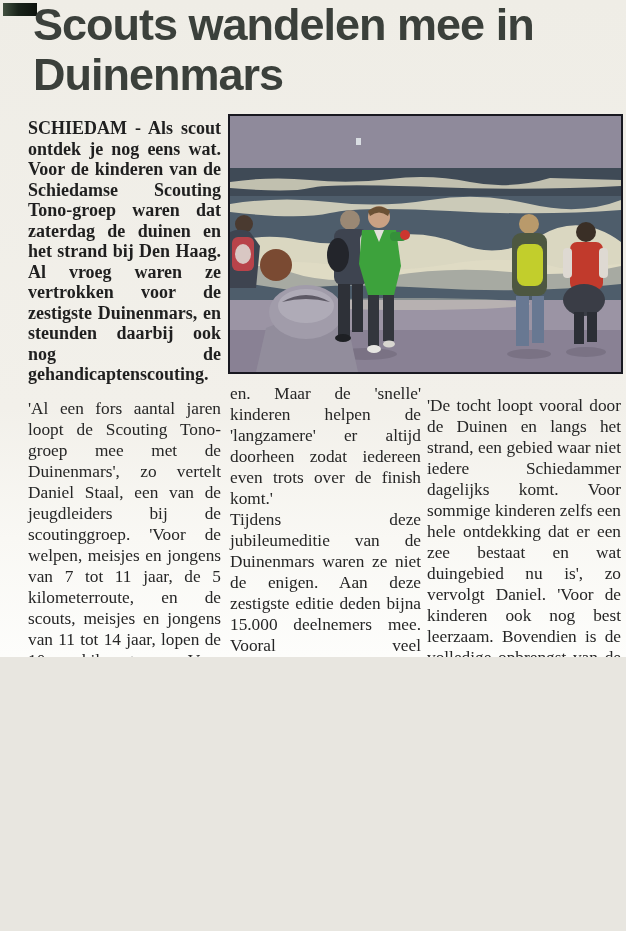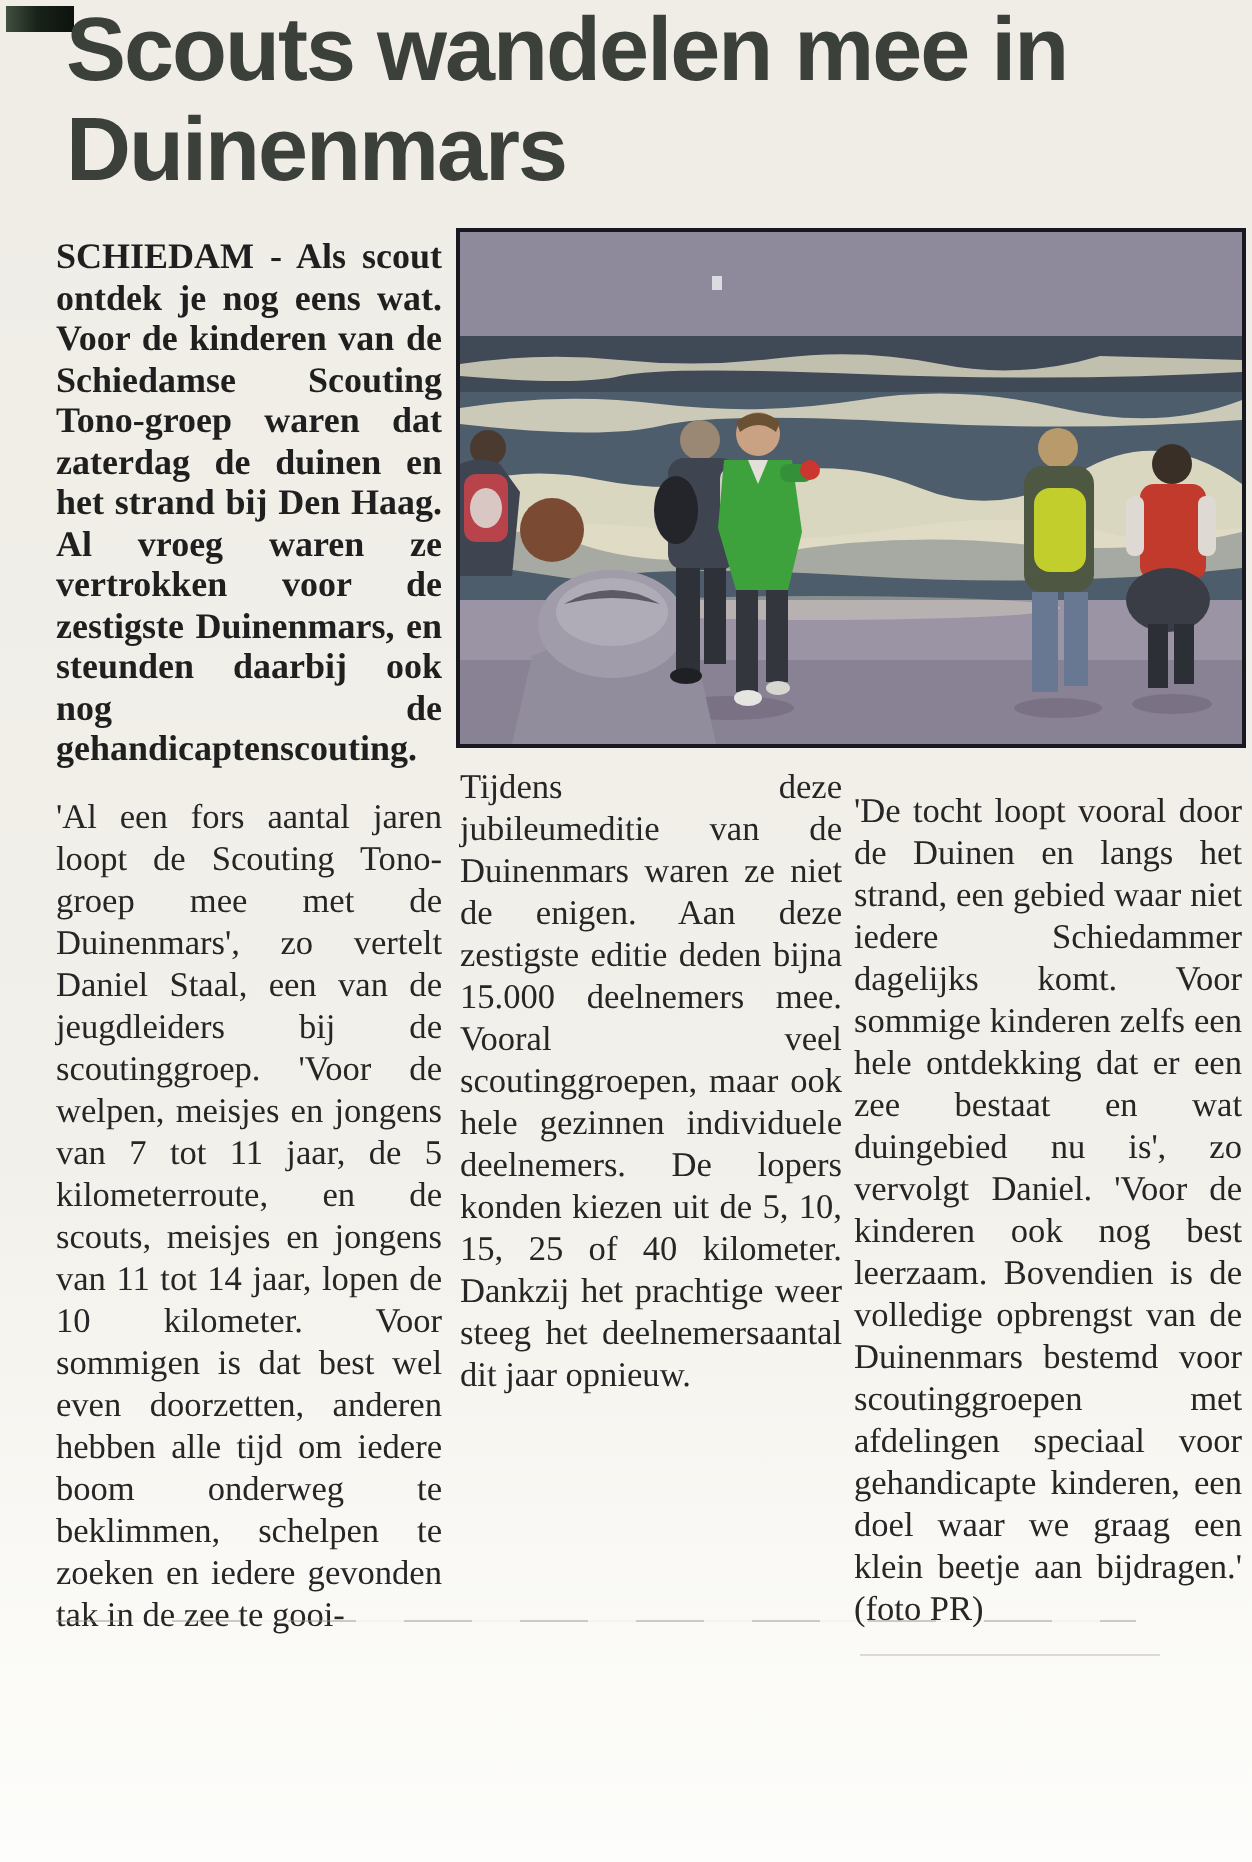--- a/index.html
+++ b/index.html
@@ -4,21 +4,21 @@
 <style>
   :root{
     --paper:#f1efe9;
     --ink:#262626;
     --headline-ink:#3b403b;
   }
   html,body{margin:0;padding:0;}
   body{background:#e8e6e0;}
   .page{
     position:relative;
-    width:626px;height:931px;
+    width:626px;height:657px;
     margin:0 auto;
     background:linear-gradient(180deg,#efede6 0%,#f2f0ea 62%,#f9f8f4 82%,#fdfdfb 100%);
     overflow:hidden;
     font-family:"Liberation Serif", serif;
     color:var(--ink);
   }
   .scan-mark{
     position:absolute;left:3px;top:3px;width:34px;height:13px;
     background:linear-gradient(90deg,#41503f 0%,#19231a 45%,#0d120d 100%);
   }
@@ -150,20 +150,21 @@
         <rect x="333" y="132" width="9" height="30" rx="4" fill="#ded9d2"></rect>
         <rect x="369" y="132" width="9" height="30" rx="4" fill="#ded9d2"></rect>
         <ellipse cx="354" cy="184" rx="21" ry="16" fill="#3a3d46"></ellipse>
         <rect x="344" y="196" width="10" height="32" fill="#2c2f36"></rect>
         <rect x="357" y="196" width="10" height="30" fill="#2c2f36"></rect>
       </g>
     </svg>
   </figure>
 
   <div class="col col-mid">
+    <p class="bodytext">en. Maar de 'snelle' kinderen helpen de 'langzamere' er altijd doorheen zodat iedereen even trots over de finish komt.'</p>
     <p class="bodytext">Tijdens deze jubileumeditie van de Duinenmars waren ze niet de enigen. Aan deze zestigste editie deden bijna 15.000 deelnemers mee. Vooral veel scoutinggroepen, maar ook hele gezinnen individuele deelnemers. De lopers konden kiezen uit de 5, 10, 15, 25 of 40 kilometer. Dankzij het prachtige weer steeg het deelnemersaantal dit jaar opnieuw.</p>
   </div>
 
   <div class="col col-right">
     <p class="bodytext">'De tocht loopt vooral door de Duinen en langs het strand, een gebied waar niet iedere Schiedammer dagelijks komt. Voor sommige kinderen zelfs een hele ontdekking dat er een zee bestaat en wat duingebied nu is', zo vervolgt Daniel. 'Voor de kinderen ook nog best leerzaam. Bovendien is de volledige opbrengst van de Duinenmars bestemd voor scoutinggroepen met afdelingen speciaal voor gehandicapte kinderen, een doel waar we graag een klein beetje aan bijdragen.' (foto PR)</p>
   </div>
 
   <div class="crease"></div>
   <div class="crease-2"></div>
 

